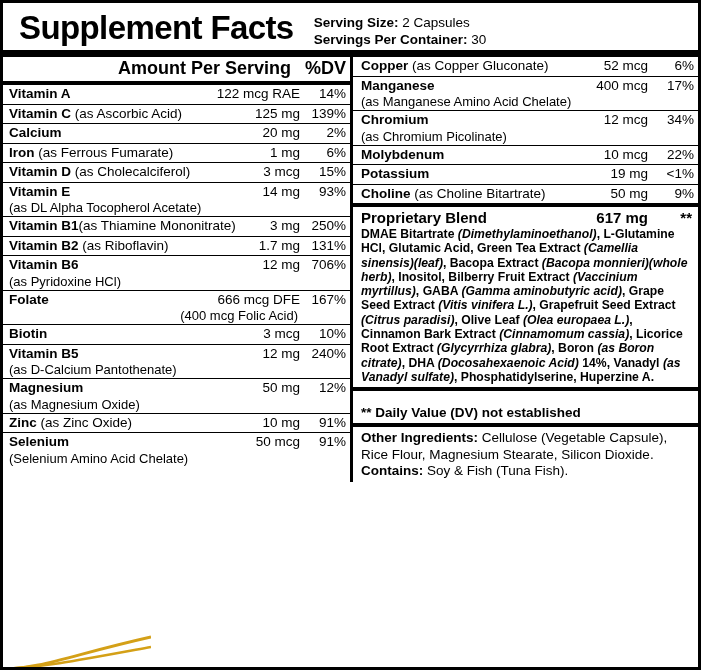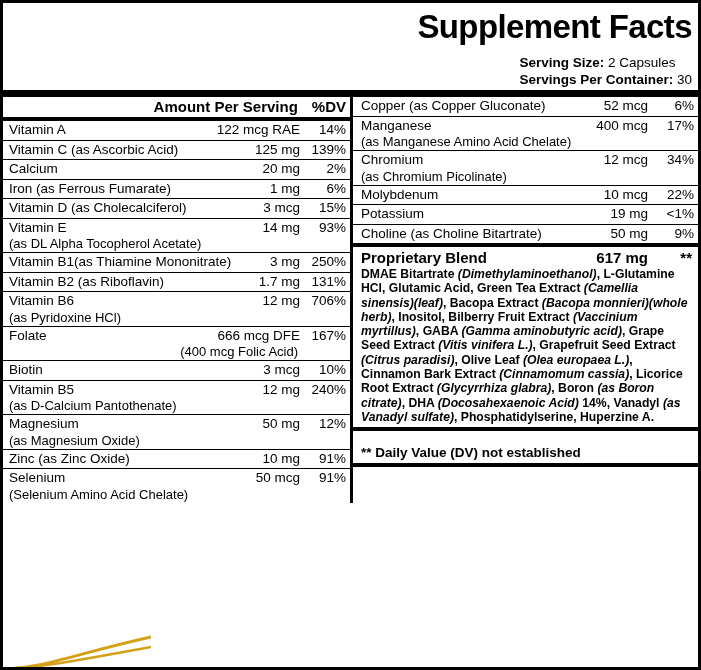--- a/index.html
+++ b/index.html
@@ -16,23 +16,22 @@
     position: relative;
     width: 701px;
     height: 670px;
     background: #fff;
     border: 3px solid #000;
     overflow: hidden;
   }
   
   .header {
     display: flex;
-    align-items: flex-end;
+    align-items: center;
     padding: 4px 6px 0 16px;
-    flex-direction: column;
   }
   .sf-title {
     font-size: 33px;
     font-weight: bold;
     letter-spacing: -0.6px;
     line-height: 40px;
     white-space: nowrap;
     flex: 0 0 auto;
   }
   .serving-block {
@@ -52,41 +51,41 @@
   .body-cols {
     display: flex;
     align-items: stretch;
   }
   .col-left  { width: 347px; flex: 0 0 347px; }
   .col-right { flex: 1 1 auto; border-left: 3px solid #000; }
 
   .amt-header {
     display: flex;
     justify-content: flex-end;
-    font-size: 15px;
+    font-size: 18px;
     font-weight: bold;
     padding: 1px 4px 2px 0;
     text-align: right;
   }
   .amt-header .a { margin-right: 14px; }
 
   
   .row {
     border-top: 1.5px solid #000;
     padding: 1px 4px 1px 6px;
     font-size: 13.5px;
     line-height: 16.5px;
   }
   .row.first { border-top: none; }
   .row .line1 {
     display: flex;
     align-items: baseline;
     white-space: nowrap;
   }
-  .nm { font-weight: normal; text-align: right; }
+  .nm { font-weight: bold; text-align: right; }
   .paren { font-weight: normal; }
   .spacer { flex: 1 1 auto; }
   .amount { font-weight: normal; text-align: right; }
   .dv { font-weight: normal; width: 46px; text-align: right; }
   .sub {
     font-weight: normal;
     font-size: 13px;
     line-height: 15px;
     display: block;
   }
@@ -380,20 +379,27 @@
       </div>
 
       <div class="blend-body" id="blend-body">DMAE Bitartrate <i>(Dimethylaminoethanol)</i>, L-Glutamine HCl, Glutamic Acid, Green Tea Extract <i>(Camellia sinensis)(leaf)</i>, Bacopa Extract <i>(Bacopa monnieri)(whole herb)</i>, Inositol, Bilberry Fruit Extract <i>(Vaccinium myrtillus)</i>, GABA <i>(Gamma aminobutyric acid)</i>, Grape Seed Extract <i>(Vitis vinifera L.)</i>, Grapefruit Seed Extract <i>(Citrus paradisi)</i>, Olive Leaf <i>(Olea europaea L.)</i>, Cinnamon Bark Extract <i>(Cinnamomum cassia)</i>, Licorice Root Extract <i>(Glycyrrhiza glabra)</i>, Boron <i>(as Boron citrate)</i>, DHA <i>(Docosahexaenoic Acid)</i> 14%, Vanadyl <i>(as Vanadyl sulfate)</i>, Phosphatidylserine, Huperzine A.</div>
 
       <div class="rule-med"></div>
 
       <div class="dv-note">** Daily Value (DV) not established</div>
 
       <div class="rule-med"></div>
 
+      <div class="other">
+        <b>Other Ingredients:</b>
+        <span>Cellulose (Vegetable Capsule), Rice Flour, Magnesium Stearate, Silicon Dioxide.</span>
+        <br>
+        <b>Contains:</b>
+        <span>Soy &amp; Fish (Tuna Fish).</span>
+      </div>
     </div>
   </div>
 
   <svg class="corner-swoosh" viewBox="0 0 150 34" preserveAspectRatio="none">
     <path d="M0,34 C40,34 70,20 150,2" fill="none" stroke="#d4a017" stroke-width="3"></path>
     <path d="M0,34 C44,32 74,26 150,12" fill="none" stroke="#d4a017" stroke-width="2.5"></path>
   </svg>
 
 </div>
 

